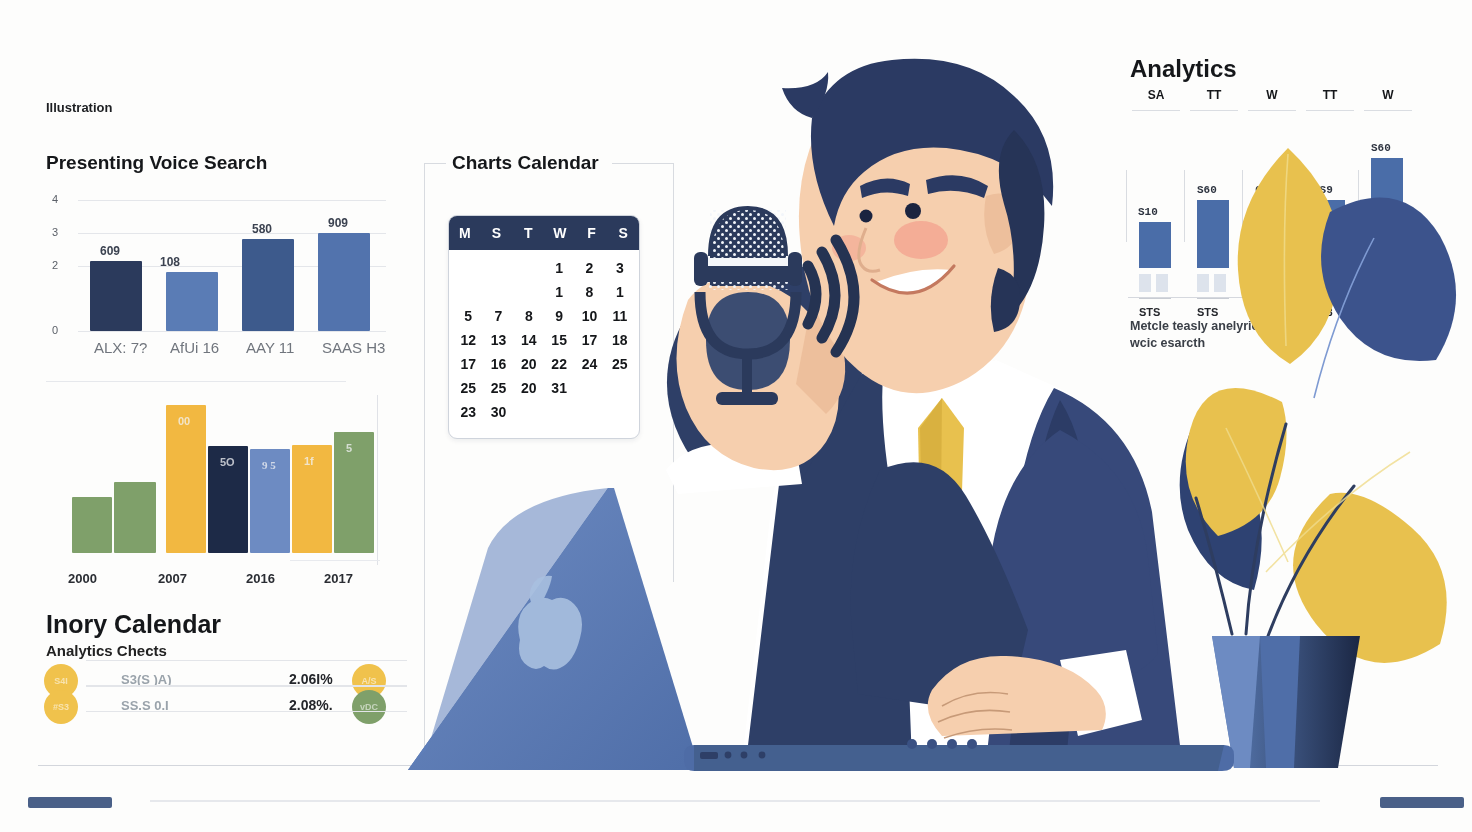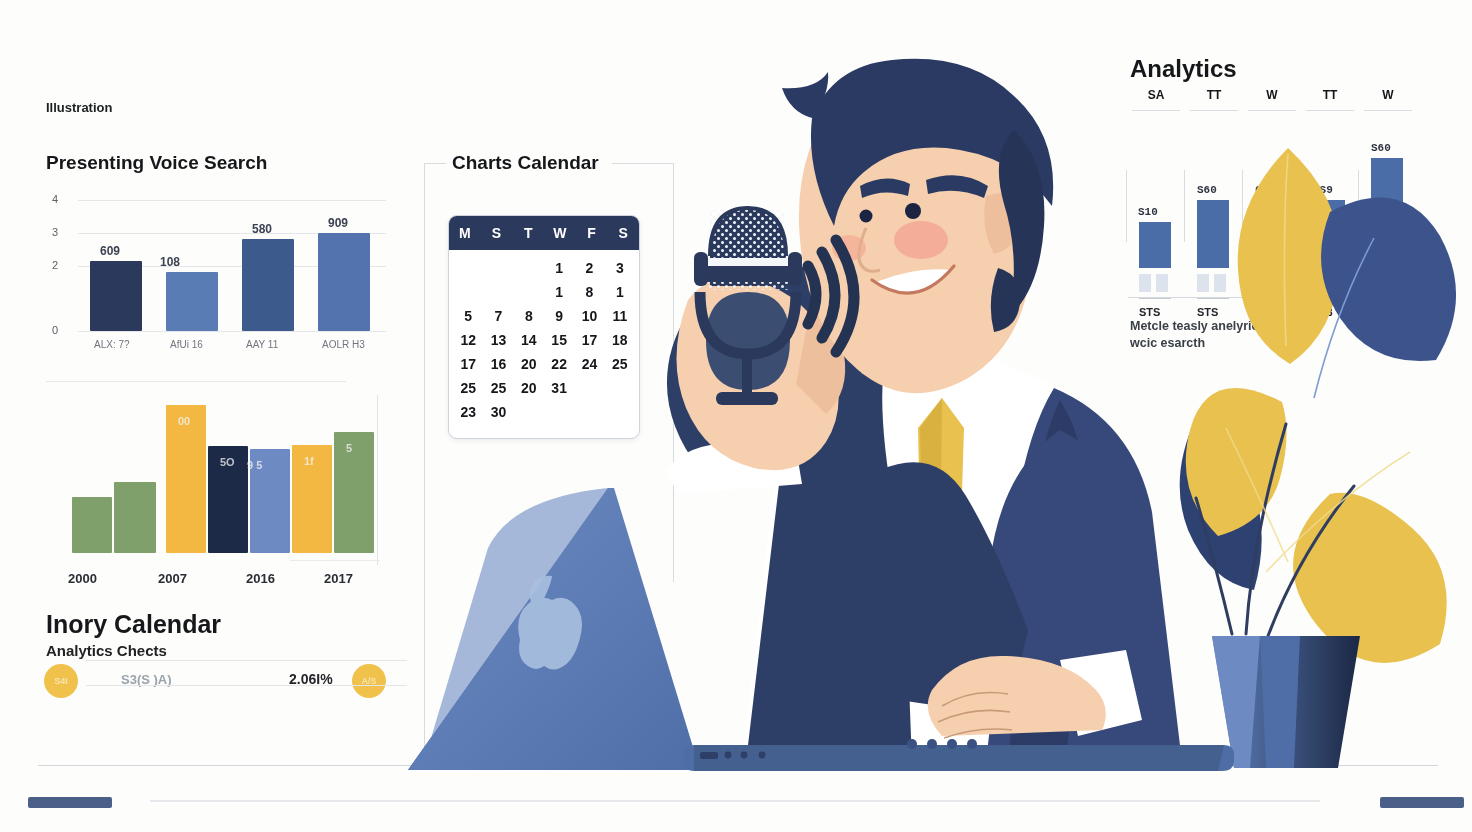--- a/index.html
+++ b/index.html
@@ -38,21 +38,21 @@
   #brk-top-l{left:424px;top:163px;width:22px;height:1px;}
   #brk-top-r{left:612px;top:163px;width:62px;height:1px;}
   #brk-left{left:424px;top:163px;width:1px;height:587px;}
   #brk-right{left:673px;top:163px;width:1px;height:419px;}
 
   
   .gridline{position:absolute;height:1px;background:#e4e6ea;}
   .axis-val{position:absolute;font-size:11px;color:#5b6068;}
   .bar{position:absolute;border-radius:1px;}
   .bar-val{position:absolute;font-size:12px;font-weight:bold;color:#3b4250;white-space:nowrap;}
-  .cat-lbl{position:absolute;font-size:10px;color:#70757d;white-space:nowrap;}
+  .cat-lbl{position:absolute;font-size:15px;color:#70757d;white-space:nowrap;}
 
   
   #chart1{position:absolute;left:46px;top:200px;width:340px;height:155px;}
   #chart1 .plot{position:absolute;left:32px;top:0;right:0;bottom:24px;}
 
   
   #chart2{position:absolute;left:46px;top:405px;width:345px;height:185px;}
   #chart2 .plot{position:absolute;left:8px;top:0;right:0;bottom:32px;}
   .bar2-val{position:absolute;font-size:11px;font-weight:bold;color:#f2f3f5;opacity:.75;}
   .yr-lbl{position:absolute;font-size:13px;font-weight:bold;color:#2a2d33;}
@@ -144,54 +144,62 @@
         <div class="bar" style="left: 240px; top: 32.75px; width: 52px; height: 98.25px; background: rgb(82, 115, 173);"></div>
         <div class="bar-val" style="left: 250px; top: 15.75px;">909</div>
       </div>
   <div class="axis-val" style="left: 6px; top: 124px;">0</div>
       <div class="axis-val" style="left: 6px; top: 58.5px;">2</div>
       <div class="axis-val" style="left: 6px; top: 25.75px;">3</div>
       <div class="axis-val" style="left: 6px; top: -7px;">4</div>
       <div class="cat-lbl" style="left: 48px; top: 139px;">ALX: 7?</div>
       <div class="cat-lbl" style="left: 124px; top: 139px;">AfUi 16</div>
       <div class="cat-lbl" style="left: 200px; top: 139px;">AAY 11</div>
-      <div class="cat-lbl" style="left: 276px; top: 139px;">AOLR H3</div>
+      <div class="cat-lbl" style="left: 276px; top: 139px;">SAAS H3</div>
     </div>
 
   <div id="chart2-divider"></div>
   <div id="chart2-vline"></div>
   <div id="chart2-baseline"></div>
   <div id="chart2">
     <div class="plot" id="c2plot">
         <div class="bar" style="left: 18px; top: 91.76px; width: 40px; height: 56.24px; background: rgb(127, 160, 106);"></div>
         <div class="bar" style="left: 60px; top: 76.96px; width: 42px; height: 71.04px; background: rgb(127, 160, 106);"></div>
         <div class="bar" style="left: 112px; top: 0px; width: 40px; height: 148px; background: rgb(242, 184, 65);"></div>
         <div class="bar2-val" style="left: 124px; top: 10px;">00</div>
         <div class="bar" style="left: 154px; top: 41.44px; width: 40px; height: 106.56px; background: rgb(29, 42, 71);"></div>
         <div class="bar2-val" style="left: 166px; top: 51.44px;">5O</div>
         <div class="bar" style="left: 196px; top: 44.4px; width: 40px; height: 103.6px; background: rgb(109, 139, 194);"></div>
-        <div class="bar2-val" style="left: 193px; top: 54.4px;">9 5</div>
+        <div class="bar2-val" style="left: 208px; top: 54.4px; font-family: Liberation Serif, serif;">9 5</div>
         <div class="bar" style="left: 238px; top: 39.96px; width: 40px; height: 108.04px; background: rgb(242, 184, 65);"></div>
         <div class="bar2-val" style="left: 250px; top: 49.96px;">1f</div>
         <div class="bar" style="left: 280px; top: 26.64px; width: 40px; height: 121.36px; background: rgb(127, 160, 106);"></div>
         <div class="bar2-val" style="left: 292px; top: 36.64px;">5</div>
       </div>
   <div class="yr-lbl" style="left: 22px; top: 166px;">2000</div>
       <div class="yr-lbl" style="left: 112px; top: 166px;">2007</div>
       <div class="yr-lbl" style="left: 200px; top: 166px;">2016</div>
       <div class="yr-lbl" style="left: 278px; top: 166px;">2017</div>
     </div>
 
   <div id="listbox">
       <div class="lrow">
         <div class="rule top"></div>
         <div class="dot left" style="background:#f0c24c">S4I</div>
         <div class="name">S3(S )A)</div>
         <div class="pct">2.06I%</div>
         <div class="dot right" style="background:#f0c24c">A/S</div>
+        <div class="rule"></div>
+      </div>
+      <div class="lrow">
+        <div class="rule top"></div>
+        <div class="dot left" style="background:#f0c24c">#S3</div>
+        <div class="name">SS.S 0.I</div>
+        <div class="pct">2.08%.</div>
+        <div class="dot right" style="background:#7fa06a">vDC</div>
         <div class="rule"></div>
       </div>
     </div>
 
   <div id="calendar">
     <div id="cal-head">
         <span>M</span>
         <span>S</span>
         <span>T</span>
         <span>W</span>

